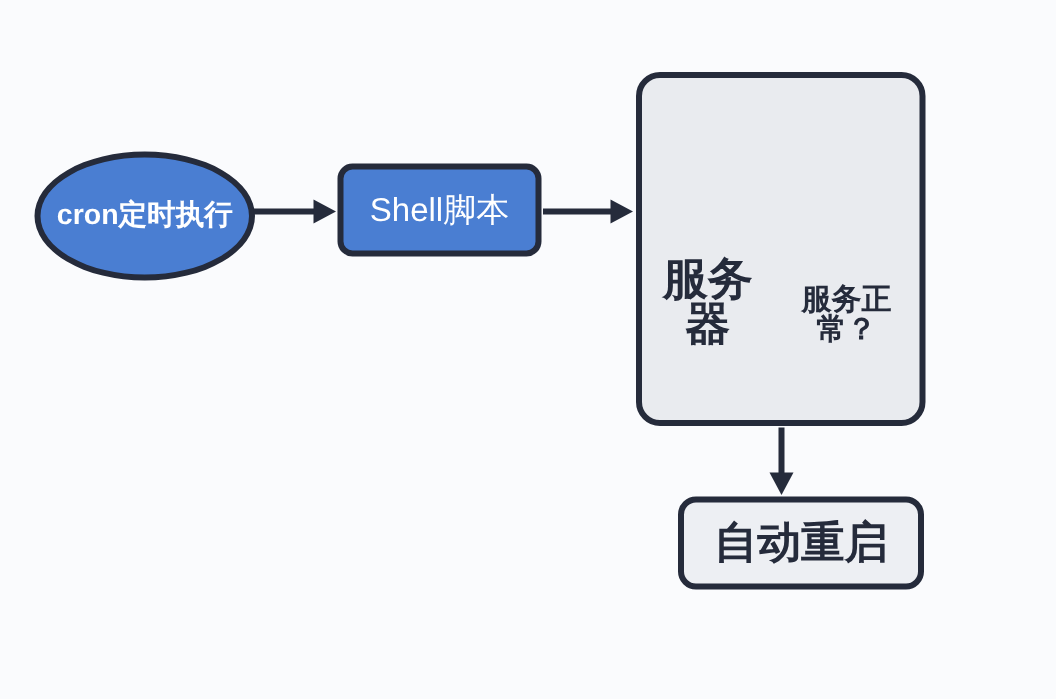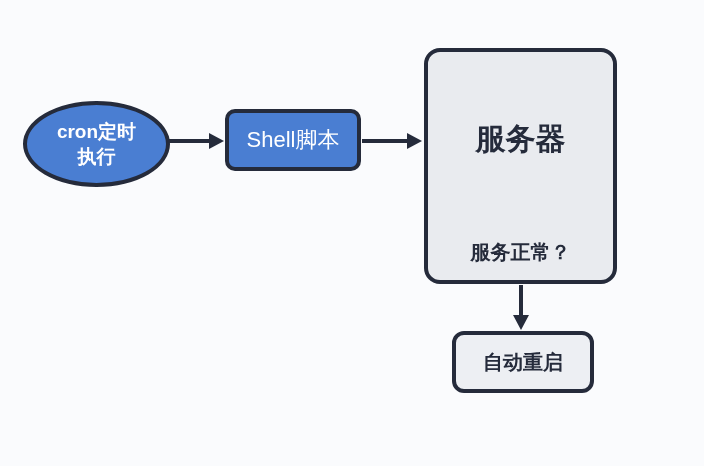--- a/index.html
+++ b/index.html
@@ -32,62 +32,62 @@
   .node-cron {
     left: 23px; top: 101px;
     width: 147px; height: 86px;
     background: var(--blue);
     border: 4px solid var(--dark);
     border-radius: 50%;
     color: var(--text-light);
     font-size: 19px;
     font-weight: 700;
     line-height: 1.32;
-    flex-direction: column;
+    flex-direction: row;
   }
   .node-shell {
     left: 225px; top: 109px;
     width: 136px; height: 62px;
     background: var(--blue);
     border: 4px solid var(--dark);
     border-radius: 10px;
     color: var(--text-light);
     font-size: 22px;
     font-weight: 400;
   }
   .node-server {
     left: 424px; top: 48px;
     width: 193px; height: 236px;
     background: var(--gray-fill);
     border: 4px solid var(--dark);
     border-radius: 16px;
     color: var(--text-dark);
-    flex-direction: column;
+    flex-direction: row;
     justify-content: flex-start;
   }
   .server-title {
     margin-top: 72px;
     font-size: 30px;
     font-weight: 700;
     line-height: 1;
   }
   .server-subtitle {
     margin-top: 88px;
     font-size: 20px;
     font-weight: 600;
     line-height: 1;
   }
   .node-restart {
     left: 452px; top: 331px;
-    width: 142px; height: 62px;
+    width: 164px; height: 62px;
     background: var(--light-fill);
     border: 4px solid var(--dark);
     border-radius: 12px;
     color: var(--text-dark);
-    font-size: 20px;
+    font-size: 29px;
     font-weight: 600;
   }
   .shaft-h {
     position: absolute;
     height: 4px;
     background: var(--dark);
   }
   .shaft-v {
     position: absolute;
     width: 4px;

